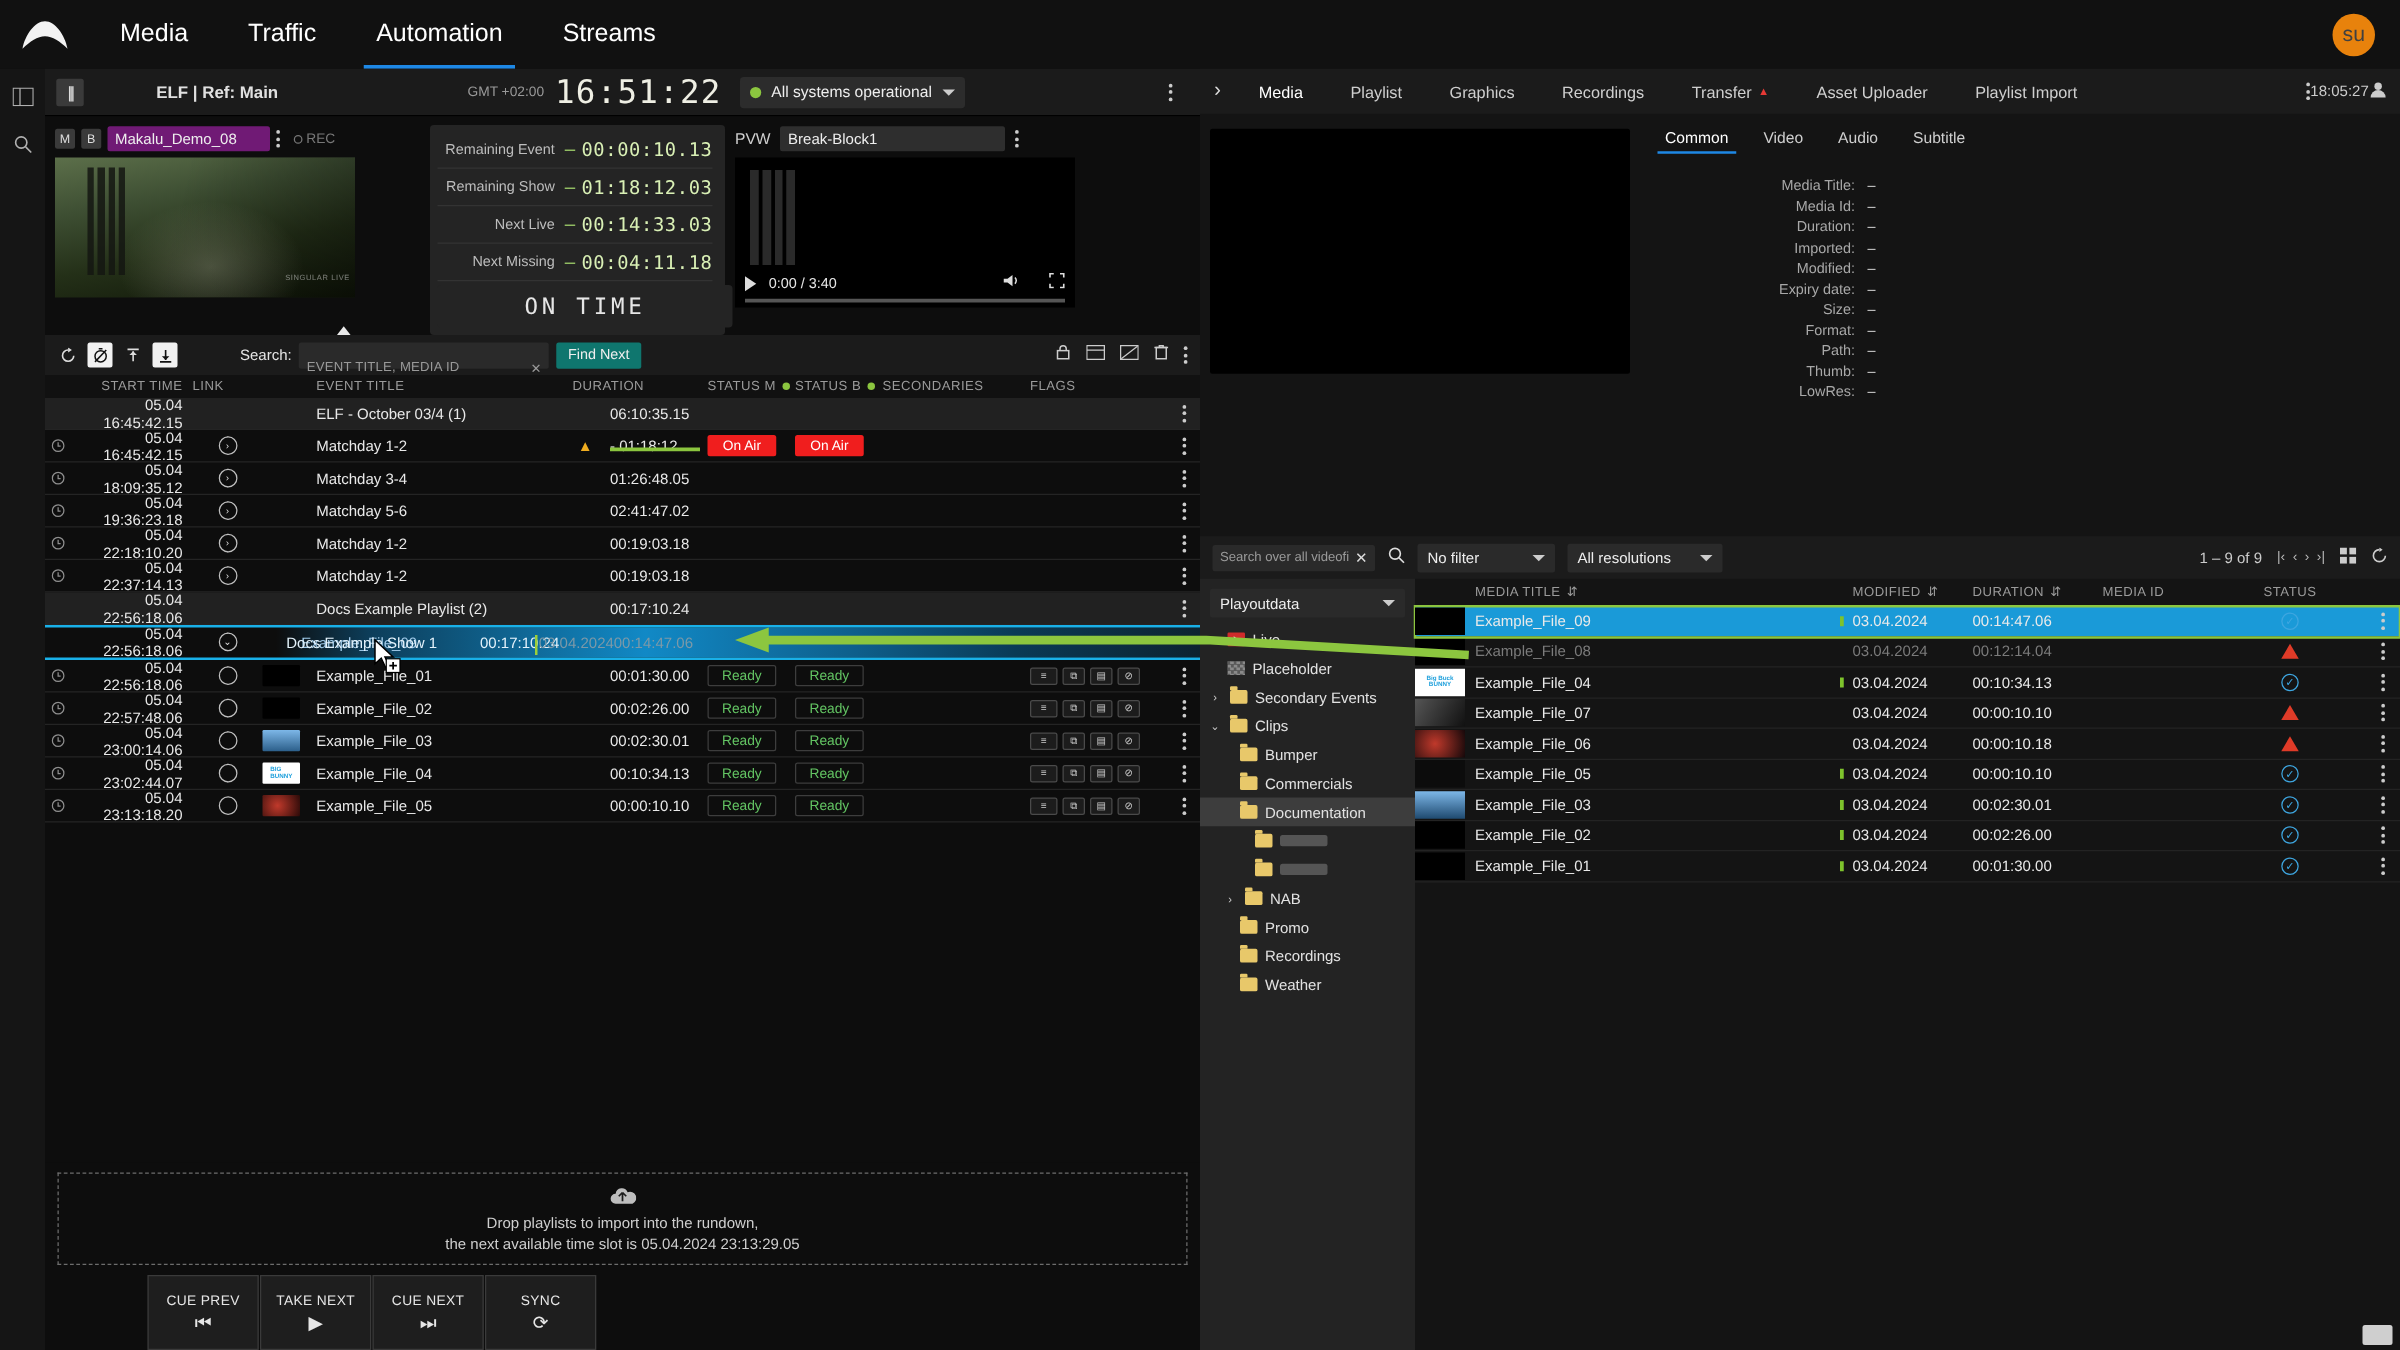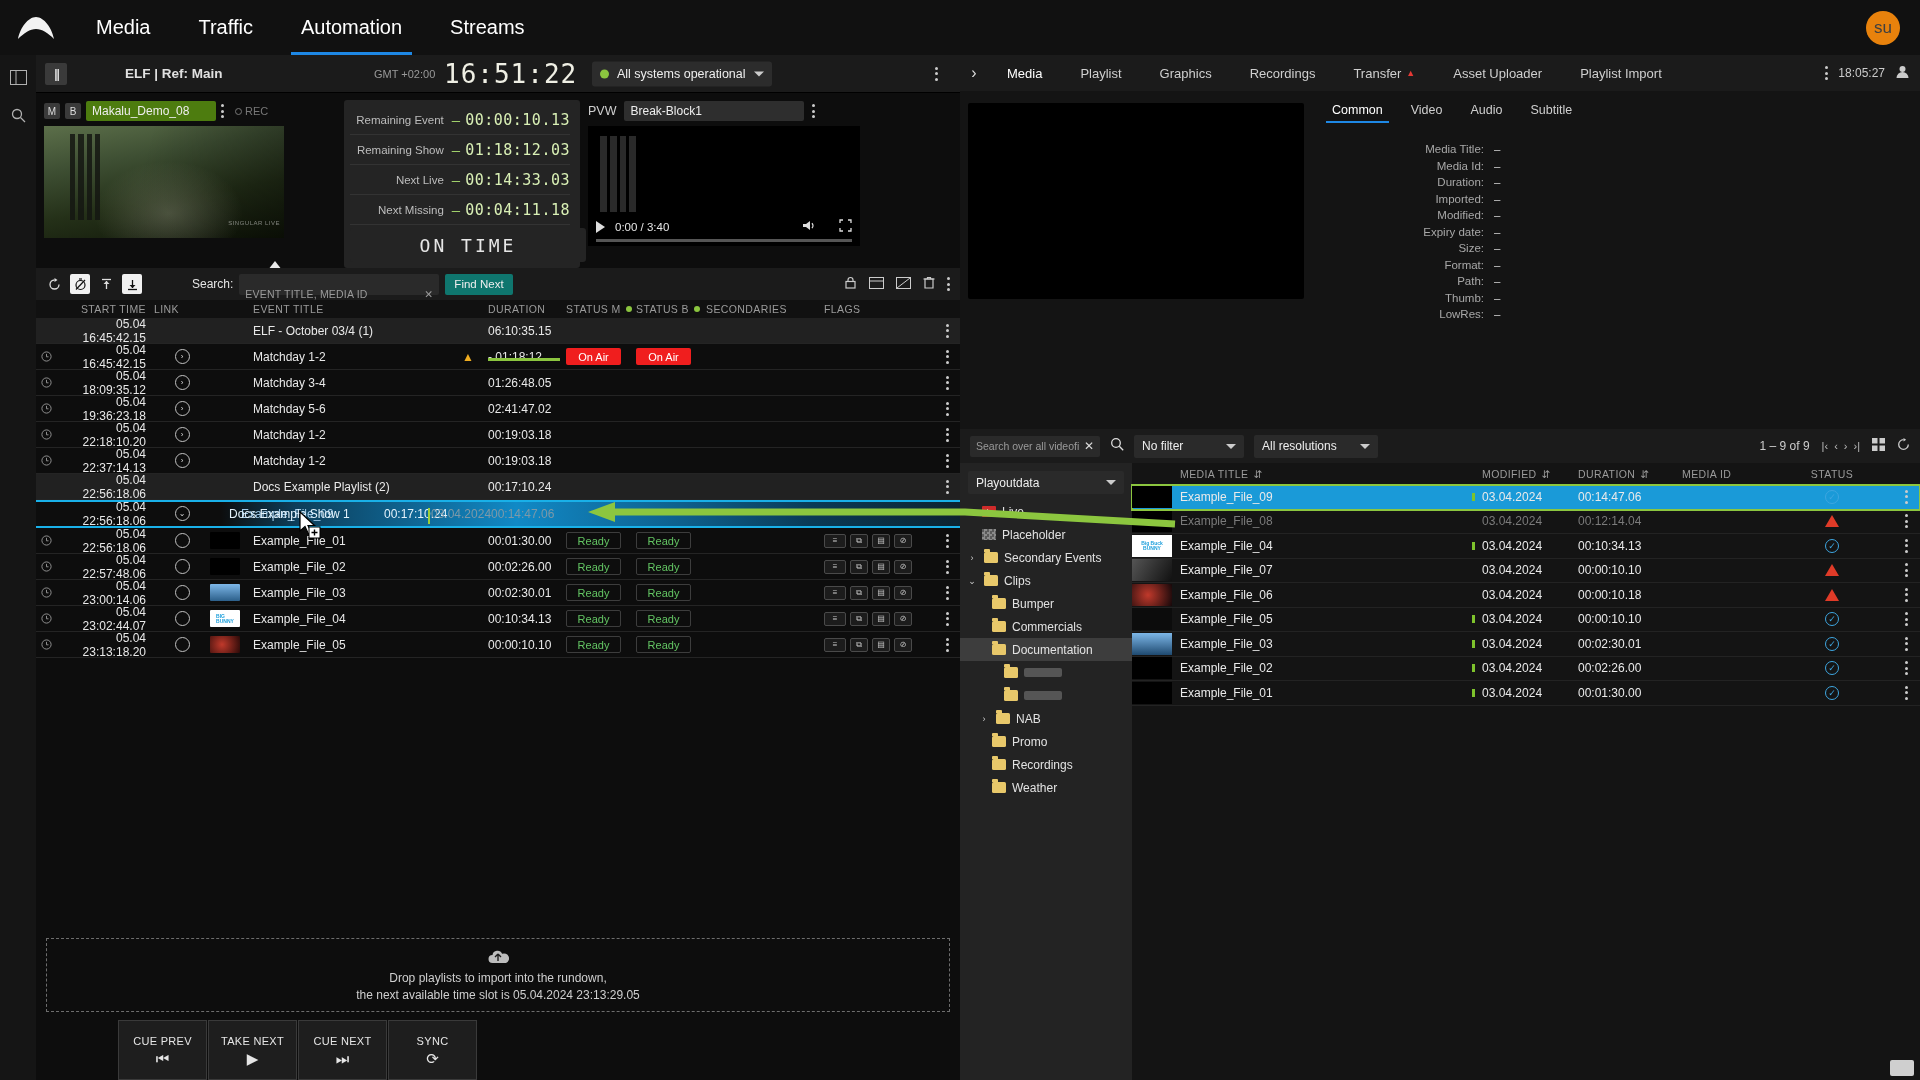--- a/index.html
+++ b/index.html
@@ -71,21 +71,21 @@
   .caret { width:0;height:0;border-left:5px solid transparent;border-right:5px solid transparent;border-top:5px solid #ccc;}
   .kebab { display:flex; flex-direction:column; gap:2.5px; cursor:pointer; }
   .kebab i { width:3px;height:3px;border-radius:50%;background:#ccc; display:block;}
 
   
   .monitors { height: 175px; background: #0d0d0d; display:flex; padding: 7px 8px 0 8px; gap: 8px; flex:0 0 175px;}
   .mon-left { width: 292px; position: relative; }
   .mon-head { display:flex; align-items:center; gap:5px; height:22px; }
   .badge-m, .badge-b { width:16px;height:16px; background:#3a3a3a; color:#ddd; font-size:10px; display:flex;align-items:center;justify-content:center;border-radius:2px;}
   .mon-select {
-    background: #4d7c0f; height: 20px; flex: 1; display:flex; align-items:center;
+    background: #701a75; height: 20px; flex: 1; display:flex; align-items:center;
     padding: 0 6px; font-size: 12px; color: #eee; border-radius:2px; cursor:pointer; max-width: 130px;
   }
   .rec-chip { display:flex; align-items:center; gap:3px; font-size:11px; color:#777; margin-left:6px; }
   .rec-chip .rc { width:7px;height:7px;border-radius:50%;border:1px solid #777;}
   .preview-img {
     margin-top: 4px; width: 240px; height: 112px; position: relative; overflow:hidden;
     background: linear-gradient(170deg,#5c6f4a 0%,#3e4f33 30%,#243018 62%,#0f1508 100%);
   }
   .preview-img .road { position:absolute; inset:0; background:
      radial-gradient(ellipse at 52% 78%, rgba(180,180,160,.30) 0%, rgba(0,0,0,0) 42%),
@@ -145,21 +145,21 @@
   .c-dur { width:84px; padding-left:6px; color:#e9e9e9; position:relative;}
   .c-statm { width:70px; display:flex;align-items:center;}
   .c-statb { width:70px; display:flex;align-items:center;}
   .c-sec { width:118px;}
   .c-flags { width:110px; display:flex; align-items:center; gap:4px;}
   .c-kebab { width:26px; display:flex;align-items:center;justify-content:center;}
   .hdr-start{width:118px;text-align:right;padding-right:8px;}
   .hdr-link{width:56px;}
   .hdr-title{flex:1;padding-left:43px;}
   .hdr-dur{width:84px;padding-left:6px;}
-  .hdr-statm{width:70px;display:flex;align-items:center;gap:5px;}
+  .hdr-statm{width:70px;display:flex;align-items:center;gap:5px;margin-left:30px;}
   .hdr-statb{width:70px;display:flex;align-items:center;gap:5px;}
   .hdr-sec{width:118px;}
   .hdr-flags{width:136px;}
   .dotsm{width:6px;height:6px;border-radius:50%;background:#8bc53f;display:inline-block;}
   .pill { height:17px; border-radius:2px; display:flex;align-items:center;justify-content:center; font-size:11px; width:55px;}
   .pill.onair { background:#f01e1e; color:#fff; }
   .pill.ready { background:transparent; border:1px solid #3d3d3d; color:#63c463; }
   .link-node { width:15px;height:15px;border-radius:50%;border:1px solid #bfbfbf; display:flex;align-items:center;justify-content:center; font-size:8px; color:#ddd; background:#0d0d0d; z-index:2;}
   .link-line { position:absolute; left:50%; top:0; bottom:0; width:1px; background:#777; transform:translateX(-50%); z-index:1;}
   .warn-tri { color:#f0ad20; font-size:12px; margin-left:auto; margin-right:8px;}
@@ -192,21 +192,21 @@
   .tbtn .tl { font-size:11px; color:#e6e6e6; letter-spacing:.3px;}
   .tbtn .ti { color:#e6e6e6; font-size:15px; line-height:1;}
 
   
   .right-col { flex:1; display:flex; flex-direction:column; background:#141414; min-width:0;}
   .rtabs { height:36px; background:#1b1b1b; display:flex; align-items:center; gap:0; position:relative; flex:0 0 36px;}
   .rtab { font-size:13px; color:#cfcfcf; padding:0 19px; height:100%; display:flex;align-items:center; cursor:pointer;}
   .rtab.active { color:#fff; }
   .rtab .redtri { color:#e53935; font-size:9px; margin-left:5px;}
   .chev-right { width:28px; display:flex;align-items:center;justify-content:center; color:#ddd; cursor:pointer;}
-  .rtabs-right { position:absolute; right:10px; display:flex; align-items:center; gap:10px; font-size:12px; color:#ccc;}
+  .rtabs-right { position:absolute; right:10px; display:flex; align-items:center; font-size:12px; color:#ccc;}
 
   .rtop { flex:0 0 338px; display:flex; background:#141414; padding: 12px 0 0 8px; }
   .rprev { width:336px; height:196px; background:#000; border-radius:2px;}
   .rmeta { flex:1; padding-left:14px; }
   .mtabs { display:flex; gap:0; height:28px; align-items:flex-start; }
   .mtab { font-size:12.5px; color:#cfcfcf; padding:0 14px 6px 14px; cursor:pointer; position:relative;}
   .mtab.active { color:#fff; }
   .mtab.active::after { content:""; position:absolute;left:8px;right:8px;bottom:0;height:2px;background:#1e88e5;}
   .mrows { margin-top:10px; }
   .mrow { display:flex; height:16.5px; font-size:11.5px; align-items:center;}

